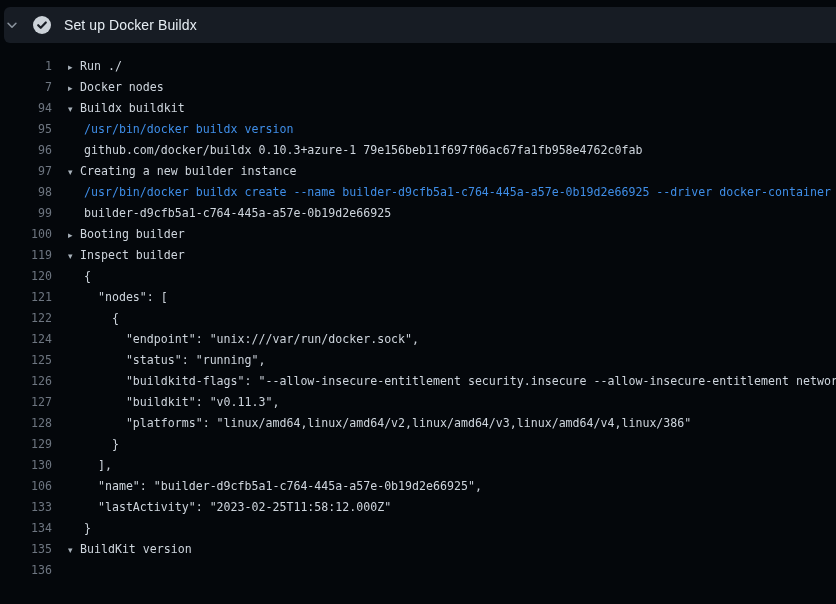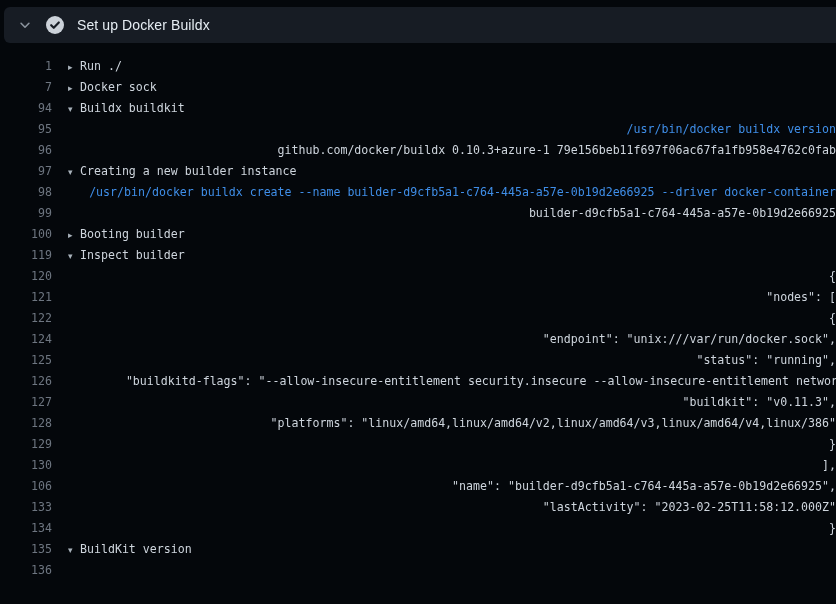--- a/index.html
+++ b/index.html
@@ -6,21 +6,21 @@
   body{
     width:836px;height:604px;overflow:hidden;
     background:#04070b;
     font-family:"Liberation Sans",sans-serif;
     position:relative;
   }
   
   .step-header{
     position:absolute;left:4px;top:7px;width:832px;height:36px;
     background:#171c24;border-radius:6px 0 0 6px;
-    display:flex;align-items:center;padding-left:13px;box-sizing:border-box;
+    display:flex;align-items:center;box-sizing:border-box;
     cursor:pointer;
   }
   .chev{width:16px;height:16px;flex:0 0 auto;display:flex;align-items:center;justify-content:center;}
   .check-wrap{margin-left:13px;width:18px;height:18px;flex:0 0 auto;}
   .step-title{
     margin-left:13px;color:#e6edf3;font-size:14px;font-weight:400;
     white-space:nowrap;letter-spacing:.1px;
   }
   
   .log{
@@ -28,21 +28,21 @@
     font-family:"DejaVu Sans Mono","Liberation Mono",monospace;
     font-size:11.6px;
   }
   .row{height:21px;line-height:21px;display:flex;white-space:pre;}
   .num{
     flex:0 0 52px;width:52px;text-align:right;color:#6e7681;
     text-decoration:none;cursor:pointer;user-select:none;
   }
   .content{flex:1 1 auto;overflow:hidden;white-space:pre;}
   .content.group{padding-left:16px;cursor:pointer;}
-  .content.plain{padding-left:32px;text-align:right;}
+  .content.plain{padding-left:32px;}
   .tri{
     color:#a9b2bb;font-size:9px;display:inline-block;width:12px;
     font-family:"DejaVu Sans",sans-serif;vertical-align:0.5px;
   }
   .gtitle{color:#ced5dd;}
   .out{color:#ced5dd;}
   .cmd{color:#3f8ee8;}
 </style>
 </head>
 <body>
@@ -63,21 +63,21 @@
 </div>
 
 <div class="log" id="log">
   <div class="row">
     <a class="num">1</a>
     <div class="content group"><span class="tri">▸</span><span class="gtitle">Run ./</span></div>
   </div>
 
   <div class="row">
     <a class="num">7</a>
-    <div class="content group"><span class="tri">▸</span><span class="gtitle">Docker sock</span></div>
+    <div class="content group"><span class="tri">▸</span><span class="gtitle">Docker nodes</span></div>
   </div>
 
   <div class="row">
     <a class="num">94</a>
     <div class="content group"><span class="tri">▾</span><span class="gtitle">Buildx buildkit</span></div>
   </div>
 
   <div class="row">
     <a class="num">95</a>
     <div class="content plain"><span class="cmd">/usr/bin/docker buildx version</span></div>

